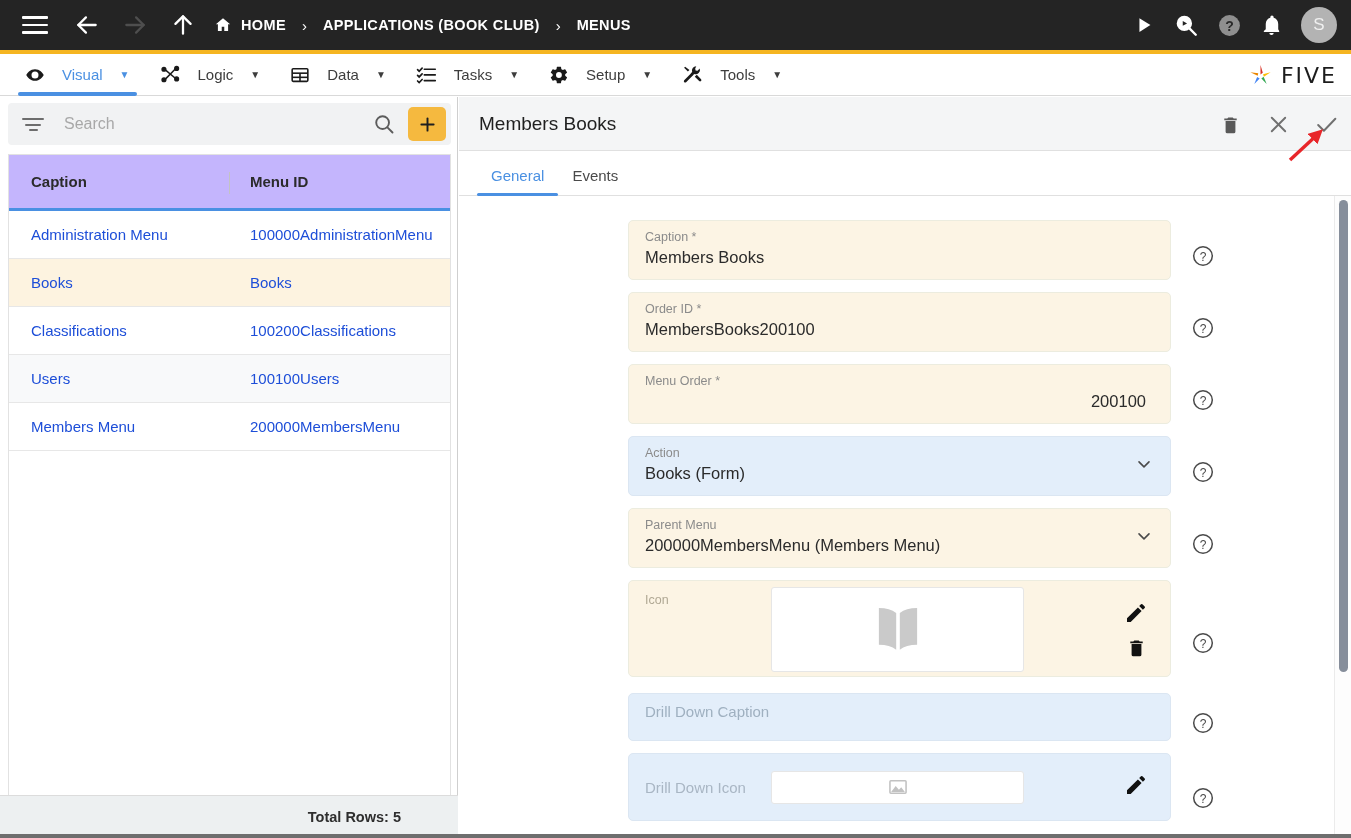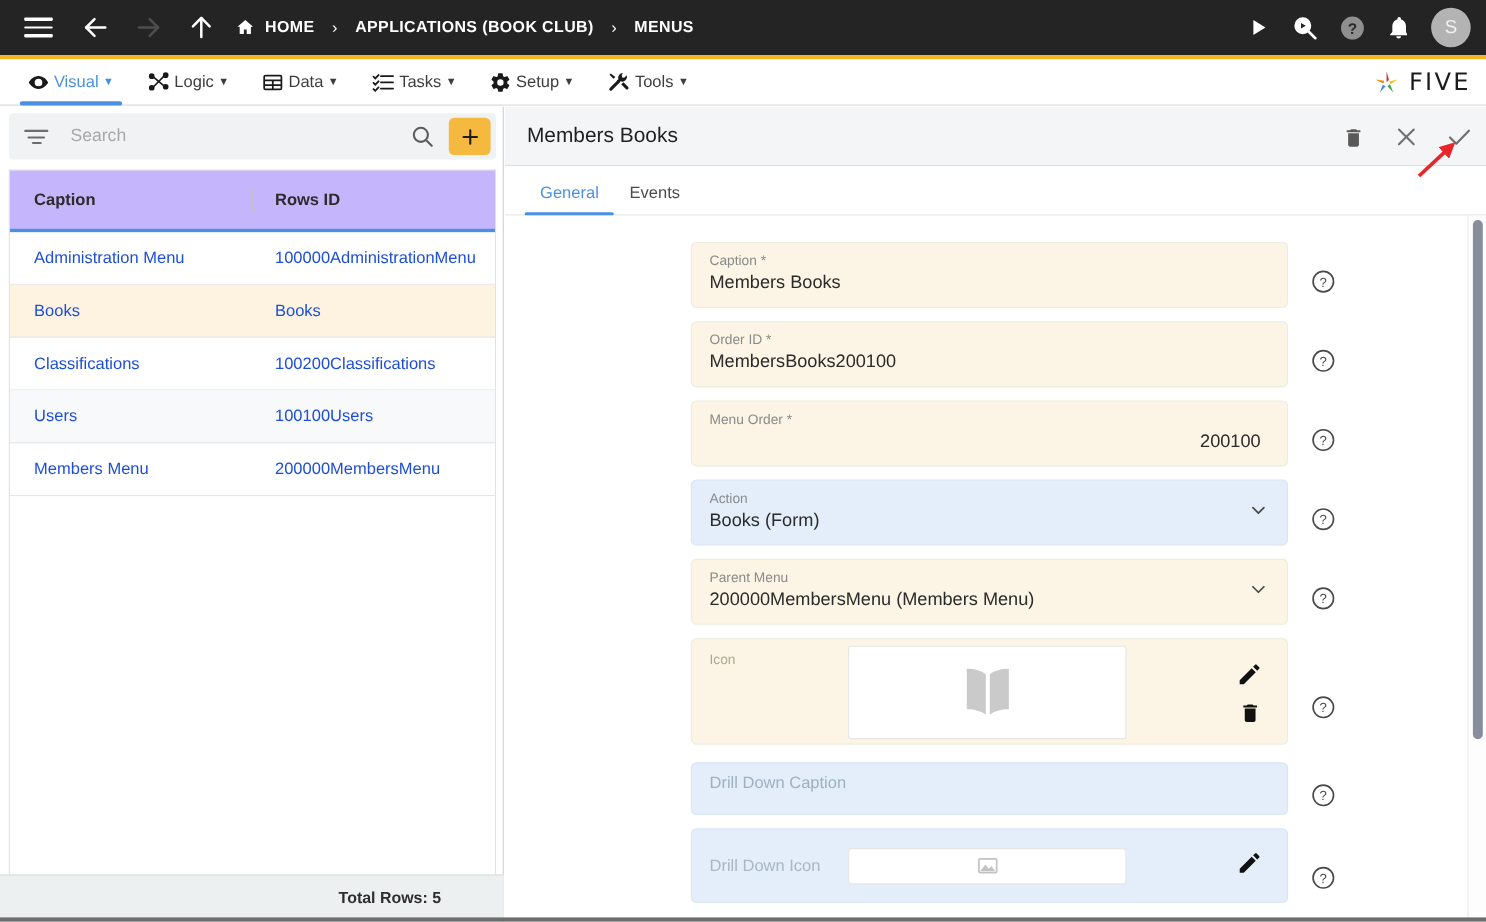--- a/index.html
+++ b/index.html
@@ -69,21 +69,21 @@
 
   
   .modbar {
     position: absolute; top: 54px; left: 0;
     width: 1351px; height: 42px;
     background: #ffffff;
     border-bottom: 1px solid #d9d9d9;
     display: flex; align-items: center;
   }
   .modtab {
-    display: flex; align-items: center; gap: 4px;
+    display: flex; align-items: center; gap: 17px;
     height: 42px; padding: 0 15px;
     font-size: 15px; color: #3d3d3d;
     position: relative; cursor: pointer;
     white-space: nowrap;
   }
   .modtab:first-child { margin-left: 10px; }
   .modtab .caret { font-size: 10px; line-height: 1; }
   .modtab.active { color: #4a90e2; }
   .modtab.active .tabicon { color: #1a1a1a; }
   .modtab.active::after {
@@ -493,21 +493,21 @@
           <line x1="12" y1="5" x2="12" y2="19"></line>
             <line x1="5" y1="12" x2="19" y2="12"></line>
         </svg>
       </div>
     </div>
 
     <div class="grid-wrap">
       <div class="grid-head">
         <div class="gh-cell c1">Caption</div>
         <div class="gh-div"></div>
-        <div class="gh-cell c2">Rows ID</div>
+        <div class="gh-cell c2">Menu ID</div>
       </div>
 
       <div class="grid-row">
         <div class="gr-c1">Administration Menu</div>
         <div class="gr-c2">100000AdministrationMenu</div>
       </div>
       <div class="grid-row sel">
         <div class="gr-c1">Books</div>
         <div class="gr-c2">Books</div>
       </div>

